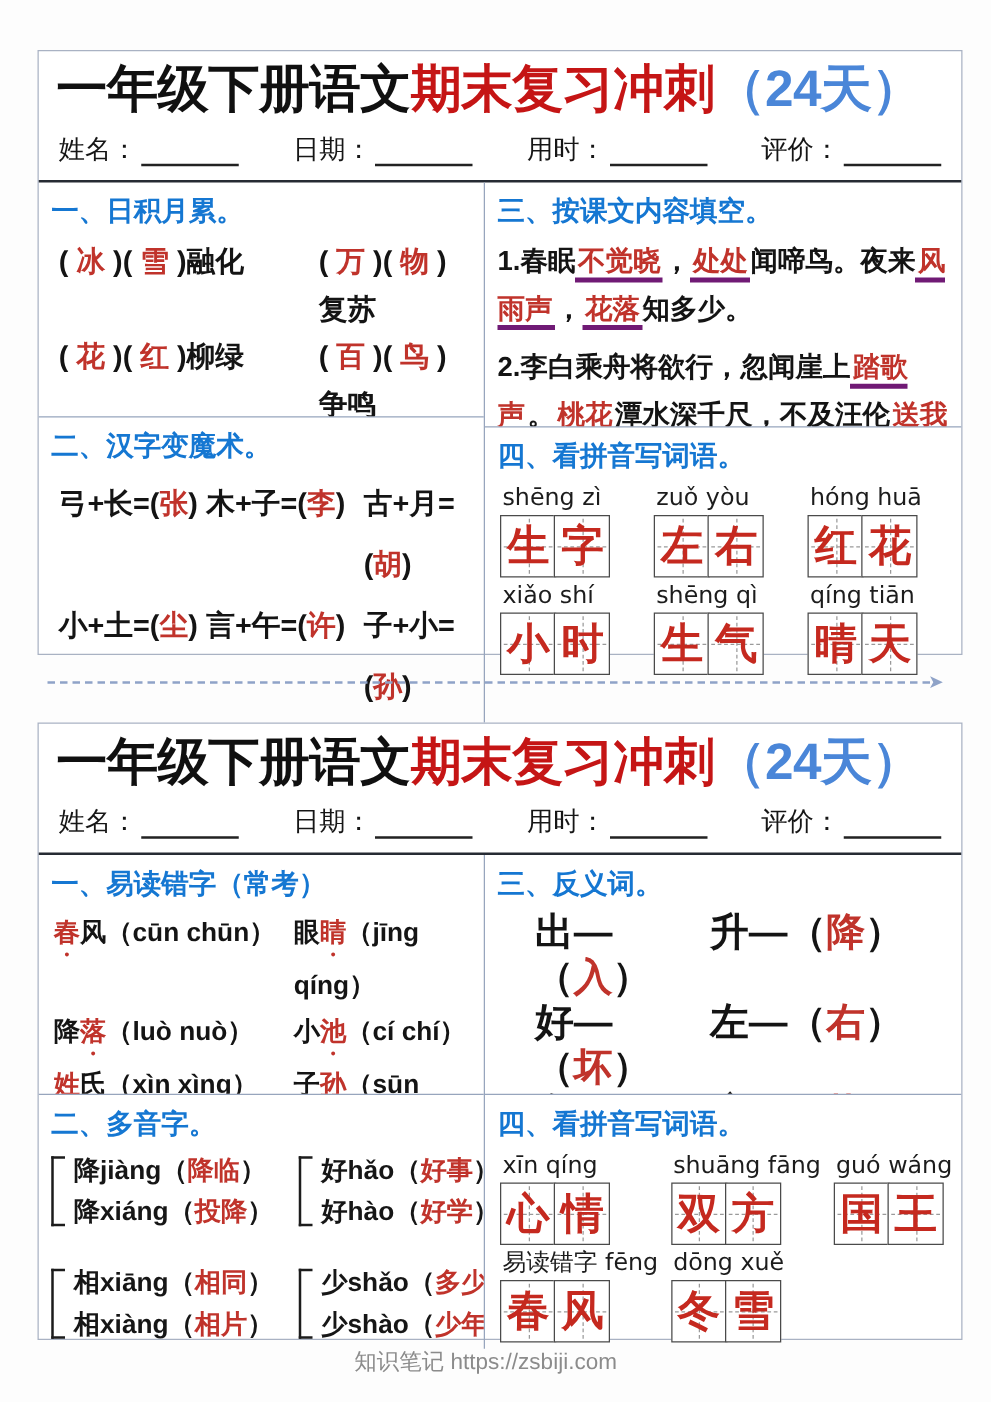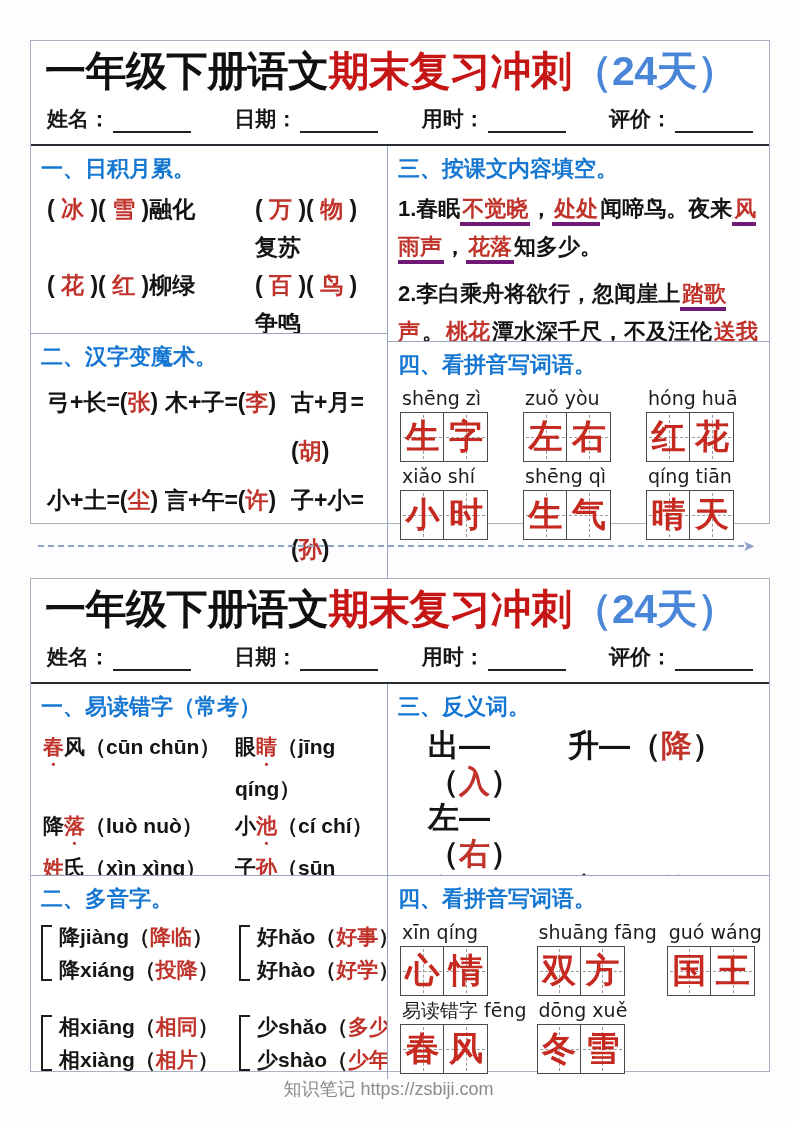--- a/index.html
+++ b/index.html
@@ -7,21 +7,21 @@
         font-family:"Liberation Sans",sans-serif;color:#161616;}
   .sheet{position:absolute;left:30px;width:740px;background:#fff;
          border:1.5px solid #a9b2c3;box-sizing:border-box;}
   .sheet.p0{top:40px;height:484px;}
   .sheet.p1{top:578px;height:494px;}
 
   .hdr{padding:4px 14px 0;}
   .title{font-size:41px;font-weight:bold;line-height:1.3;white-space:nowrap;letter-spacing:-0.5px;}
   .tb{color:#101010;} .tr{color:#c51515;} .tblue{color:#4a86d8;}
   .meta{display:flex;justify-content:space-between;align-items:flex-end;
-        font-size:21px;font-weight:bold;padding:7px 2px 11px;}
+        font-size:21px;font-weight:normal;padding:7px 2px 11px;}
   .mitem{display:flex;align-items:flex-end;}
   .blank{display:inline-block;width:78px;height:22px;border-bottom:2px solid #222;margin-left:3px;}
 
   .body{display:grid;grid-template-columns:357px 1fr;border-top:2.5px solid #262b33;
         height:calc(100% - 110px);}
   .colL{border-right:1.5px solid #97a5bd;display:flex;flex-direction:column;min-width:0;}
   .colR{display:flex;flex-direction:column;min-width:0;}
   .sec{box-sizing:border-box;padding:5px 10px 3px;overflow:hidden;}
   .sec.topsec{border-bottom:1.5px solid #97a5bd;}
   .sec:not(.topsec){flex:1;}
@@ -300,20 +300,21 @@
         </div>
         <div class="colR">
           <section class="sec topsec">
             <div class="h">三、反义词。</div>
             <div class="content">
               <div class="row g-d">
                 <span class="cellp">出—（<span class="r">入</span>）</span>
                 <span class="cellp">升—（<span class="r">降</span>）</span>
               </div>
               <div class="row g-d">
+                <span class="cellp">好—（<span class="r">坏</span>）</span>
                 <span class="cellp">左—（<span class="r">右</span>）</span>
               </div>
               <div class="row g-d">
                 <span class="cellp">有—（<span class="r">无</span>）</span>
                 <span class="cellp">凉—（<span class="r">热</span>）</span>
               </div>
               <div class="row g-d">
                 <span class="cellp">重—（<span class="r">轻</span>）</span>
                 <span class="cellp">来—（<span class="r">去</span>）</span>
               </div>

